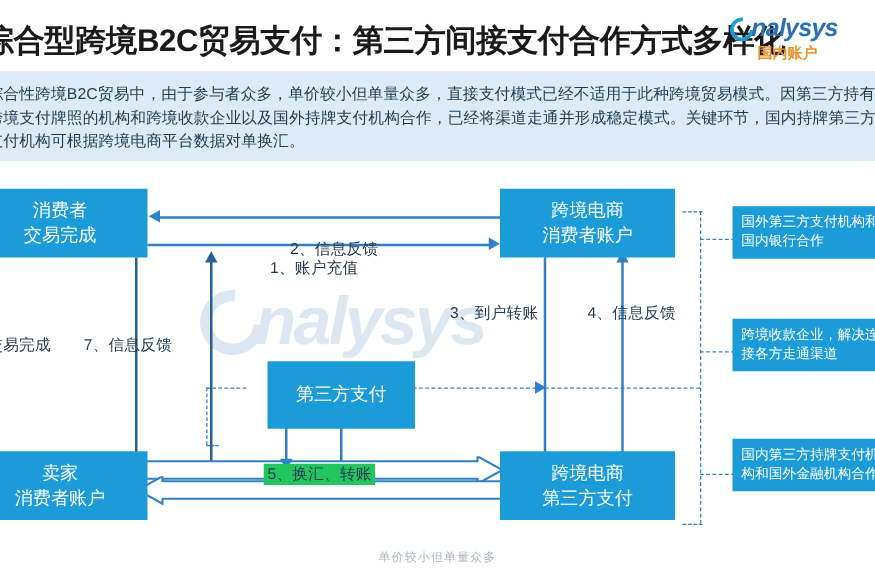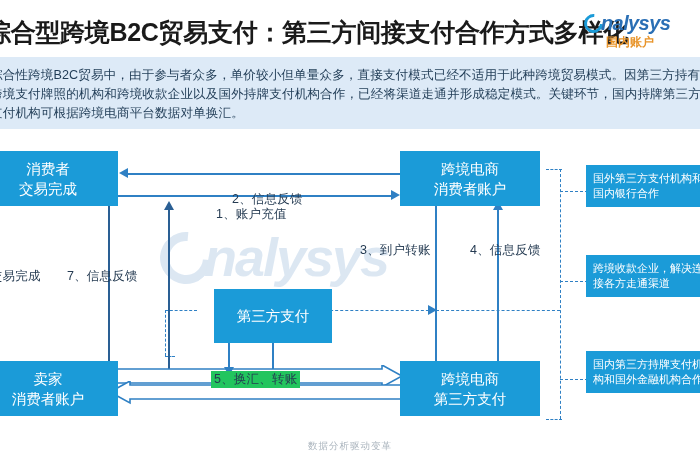--- a/index.html
+++ b/index.html
@@ -317,13 +317,13 @@
     <span>跨境电商</span>
     <span>第三方支付</span>
   </div>
 
   <div class="sidebox" id="sidebox-1">国外第三方支付机构和国内银行合作</div>
   <div class="sidebox" id="sidebox-2">跨境收款企业，解决连接各方走通渠道</div>
   <div class="sidebox" id="sidebox-3">国内第三方持牌支付机构和国外金融机构合作</div>
 
 </div>
 
-<div id="footer">数据分析驱动变革</div>
+<div id="footer">单价较小但单量众多</div>
 
 </body></html>

